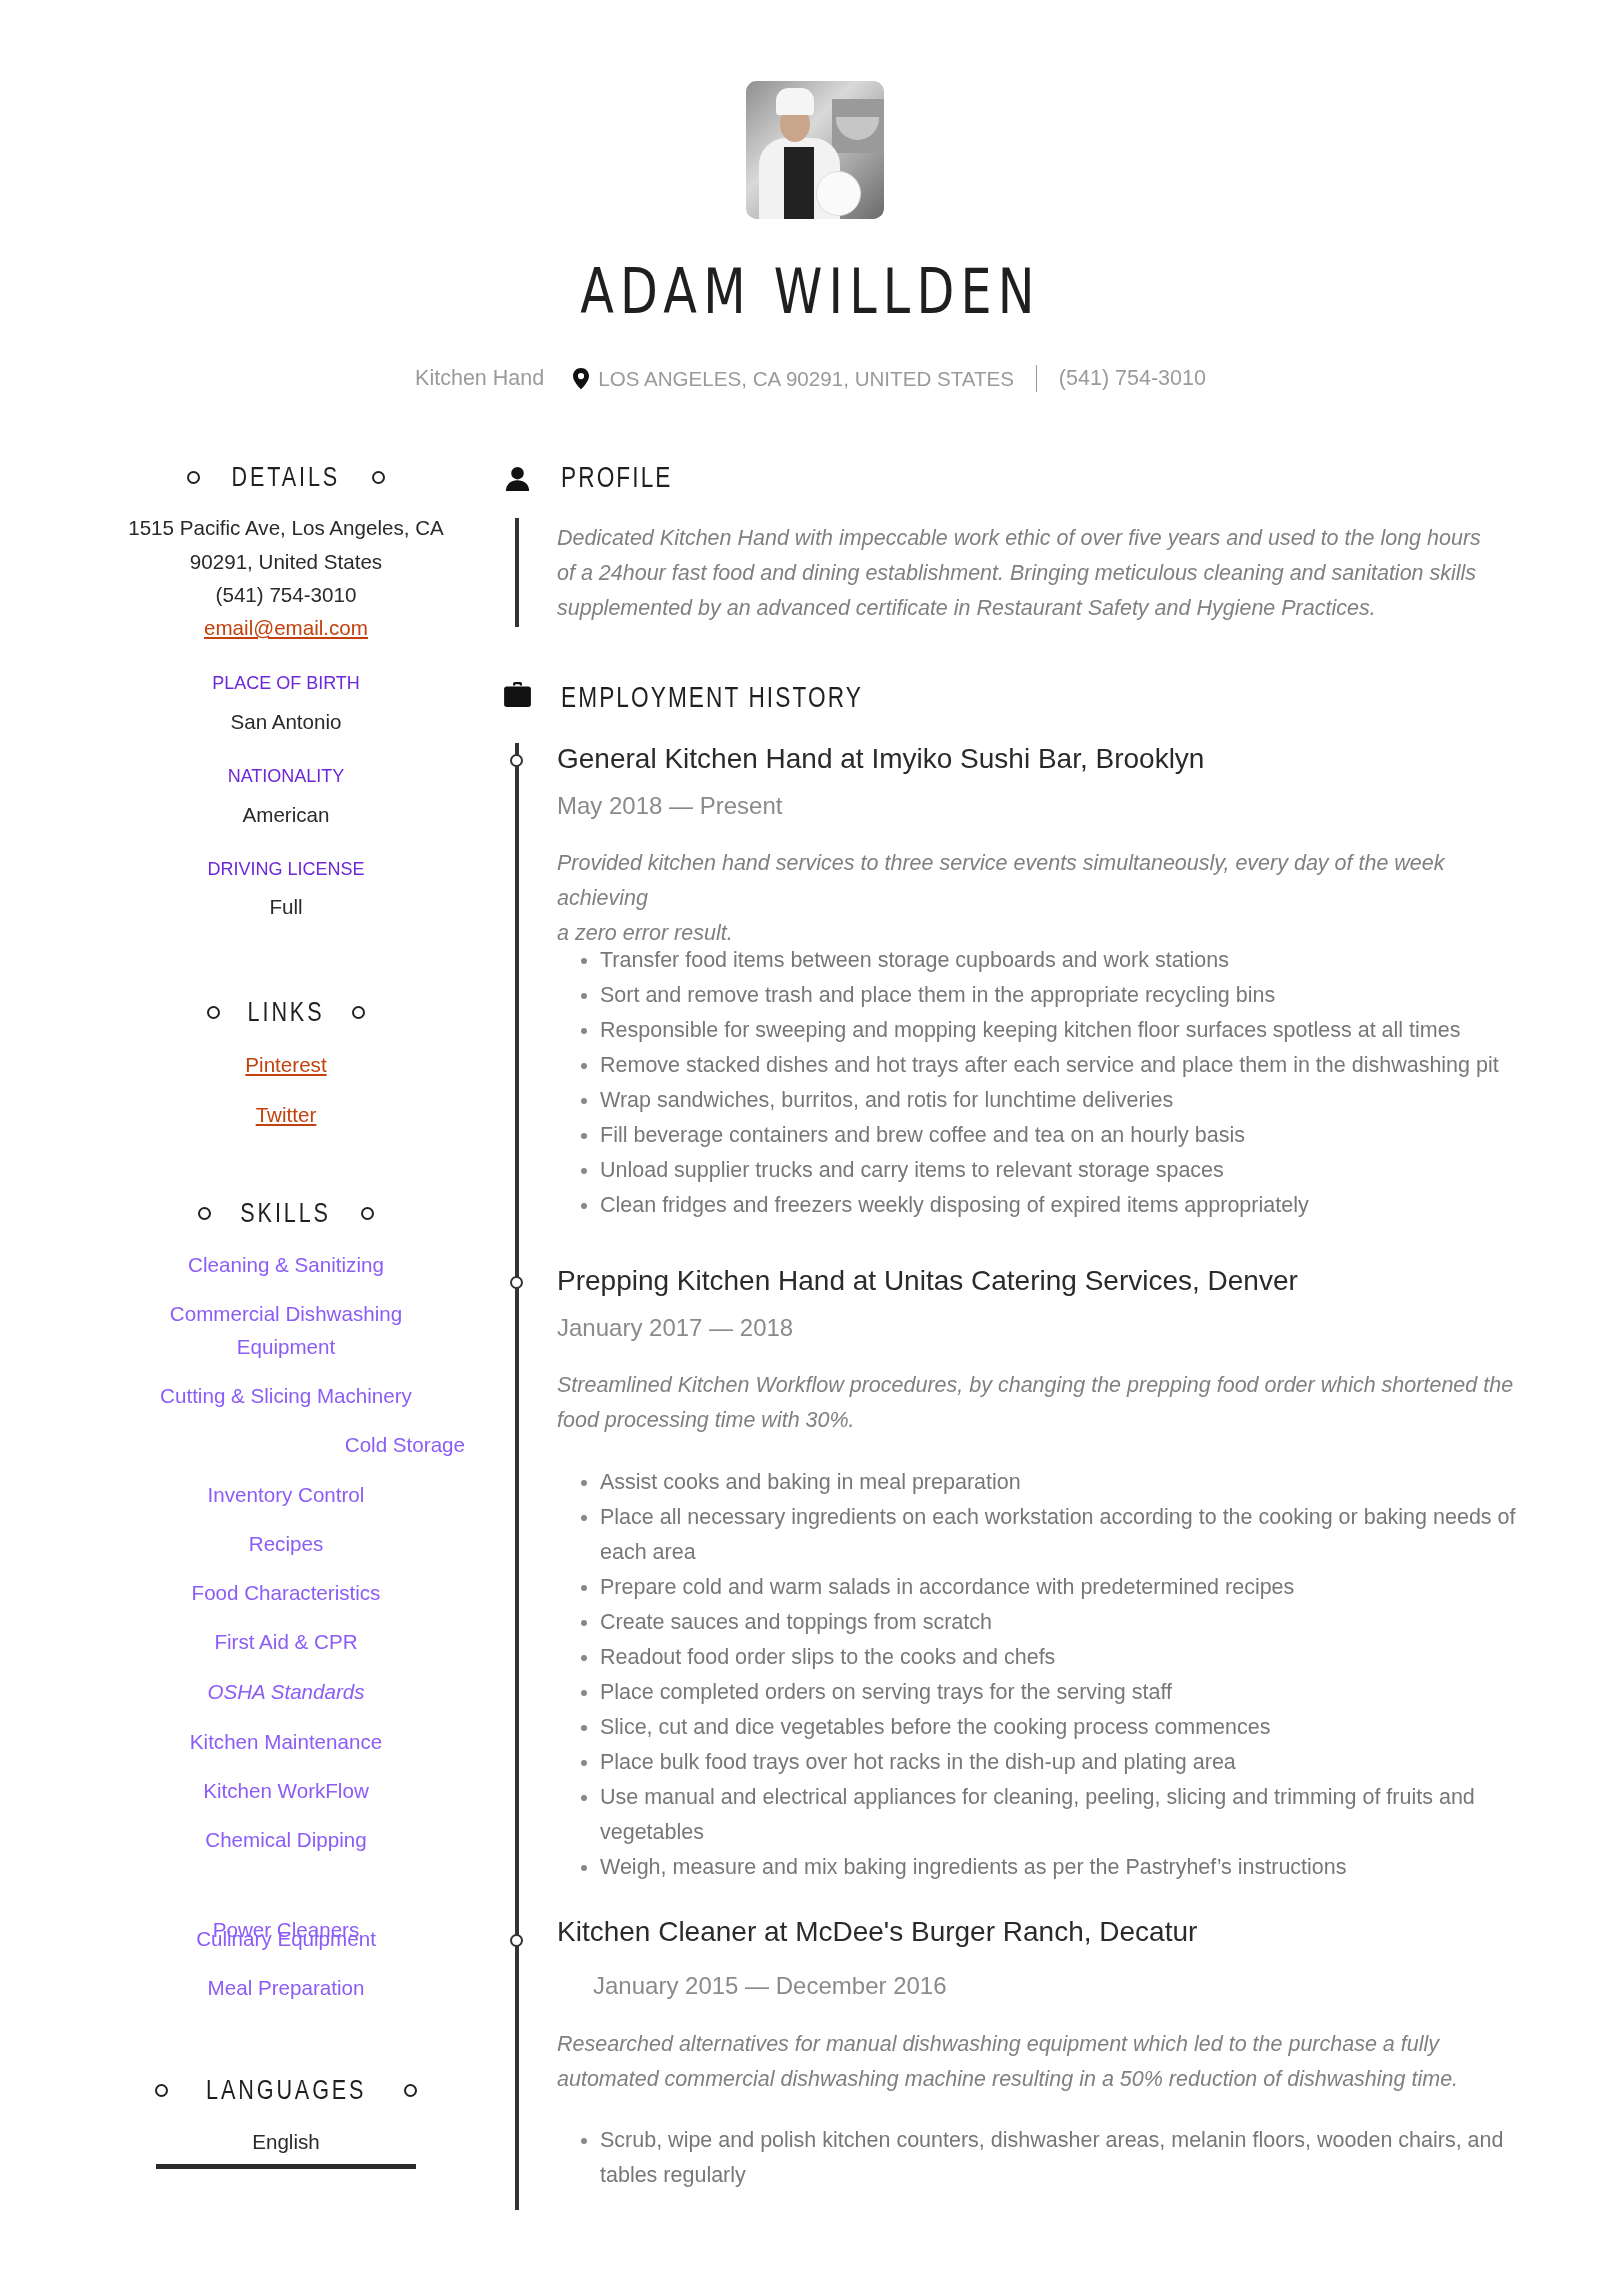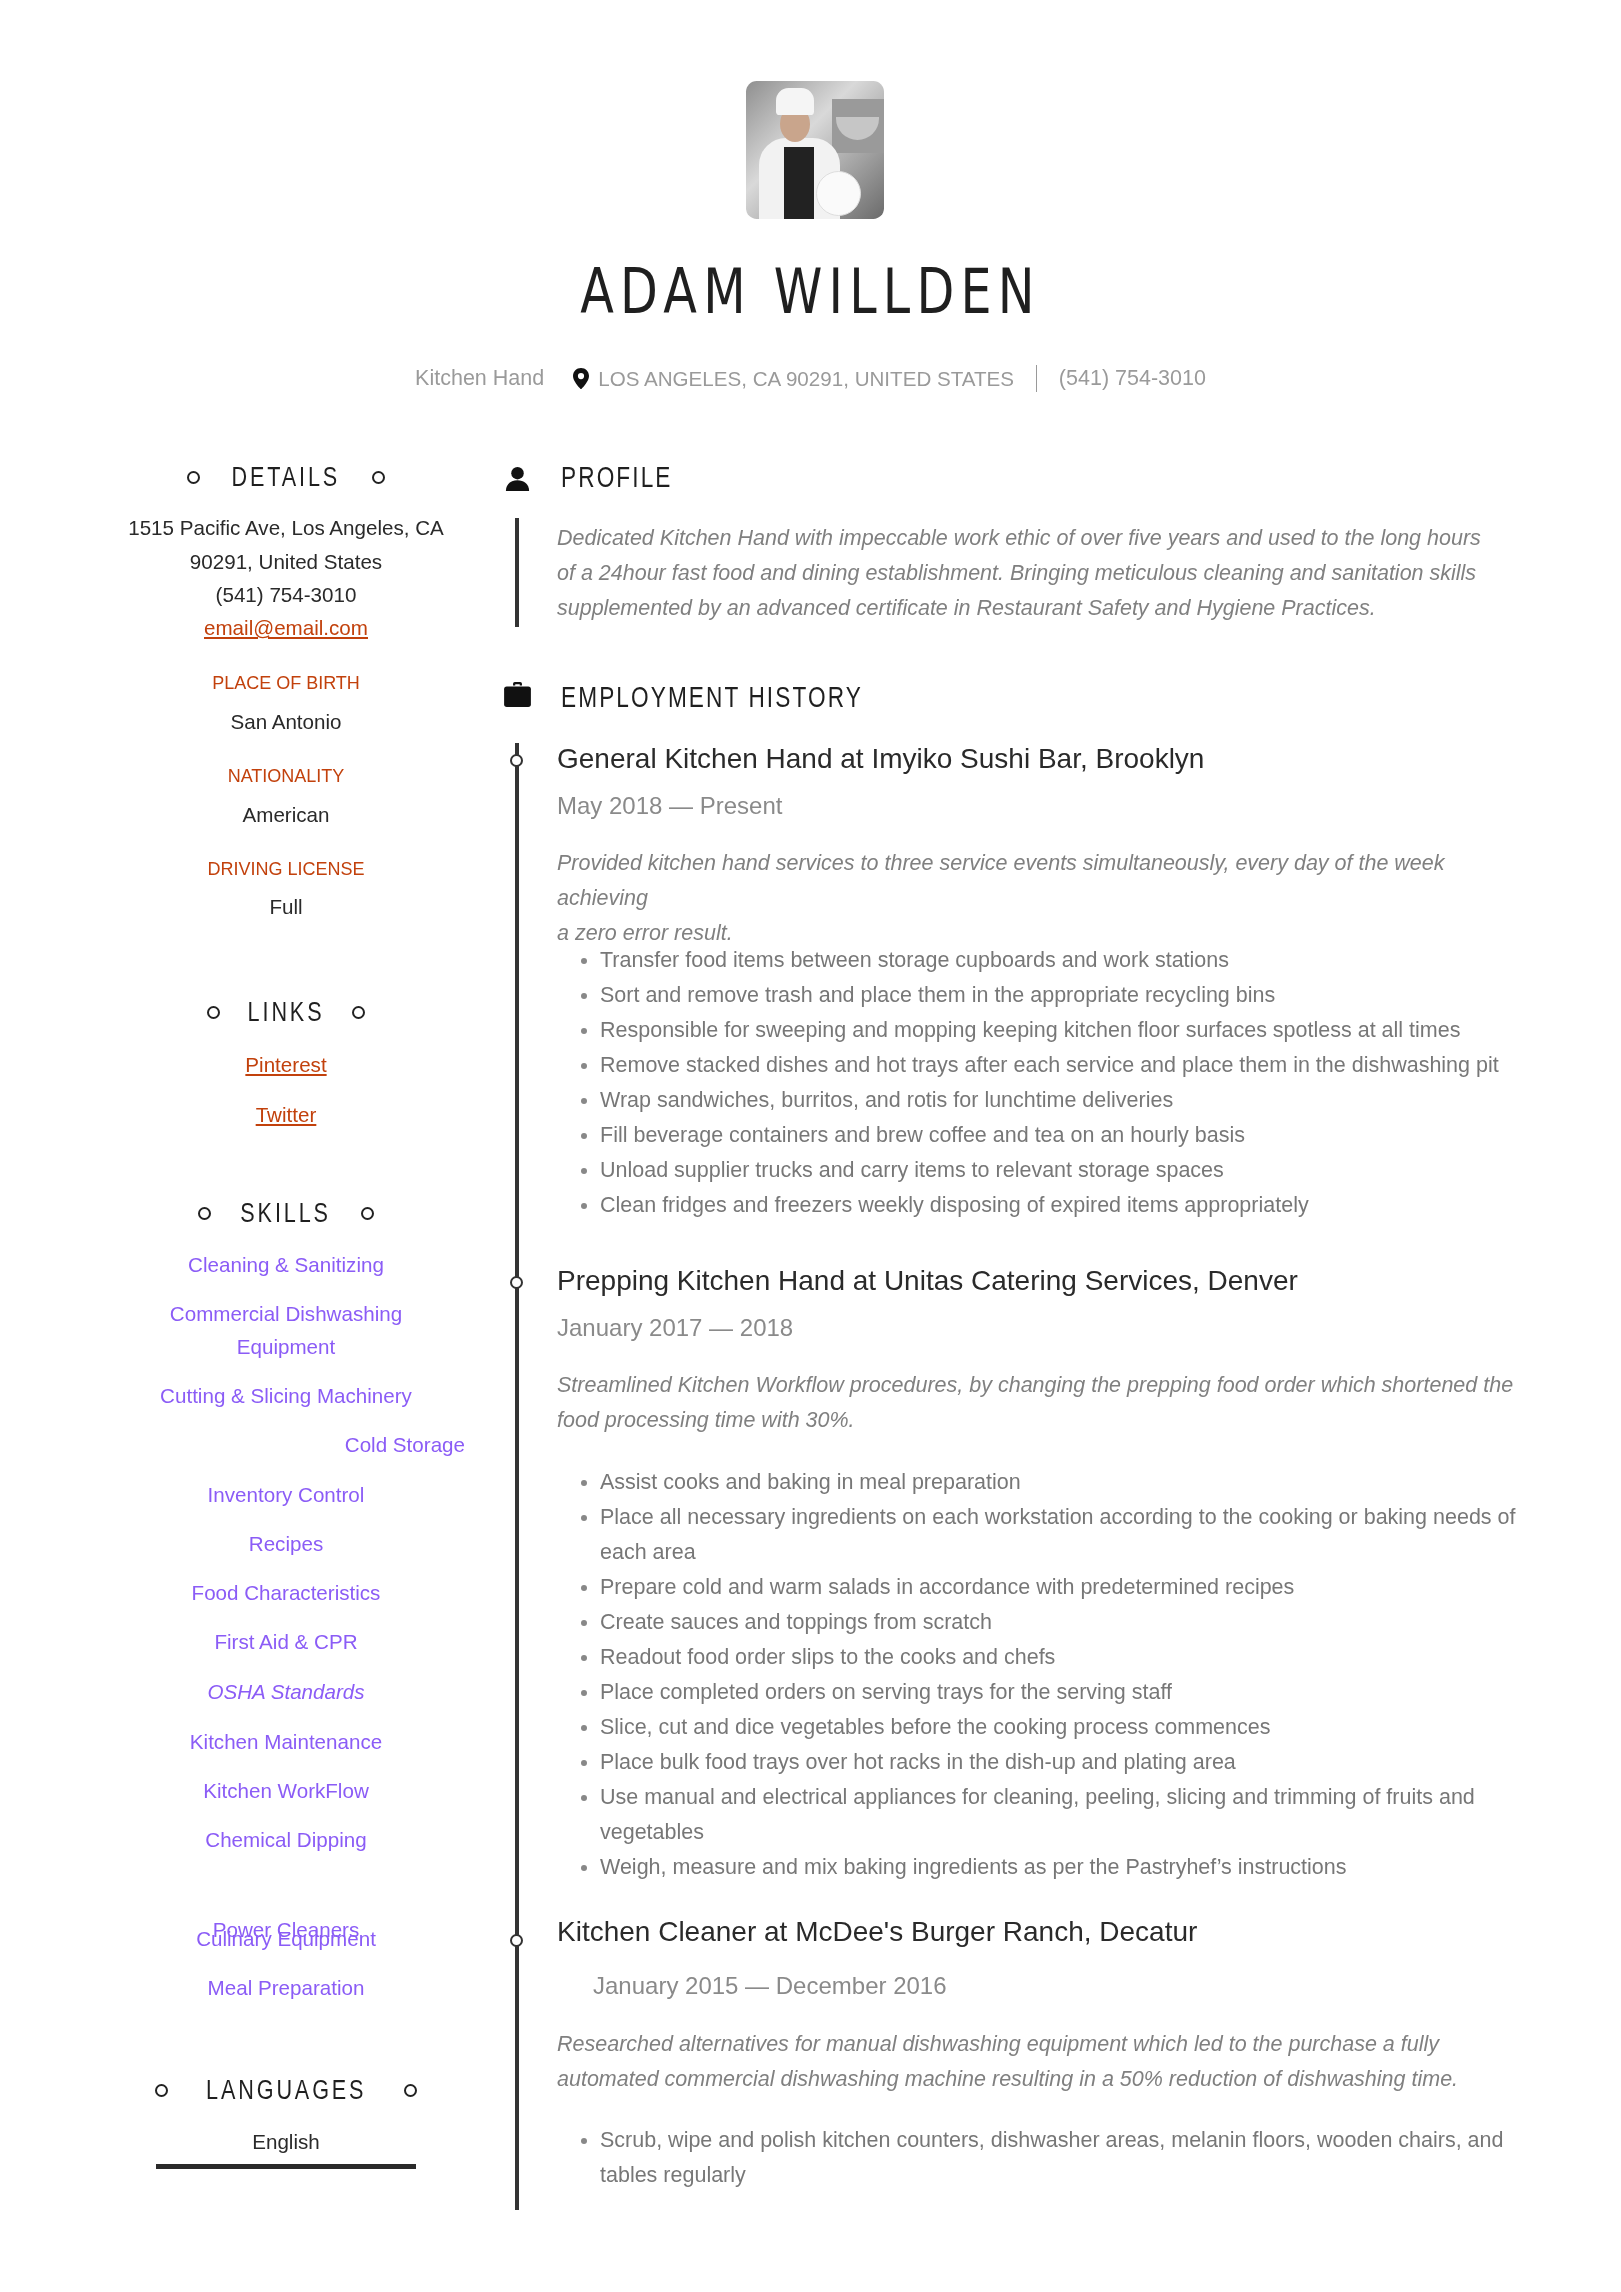--- a/index.html
+++ b/index.html
@@ -24,21 +24,21 @@
   .subline .sep { display:inline-block; width:1.8px; height:27px; background:#9a9a9a; margin:0 21.5px; vertical-align:middle; }
   .subline .pin { display:inline-block; width:16px; height:21.5px; margin:0 9px 0 29px; vertical-align:middle; }
   .subline .loc { text-transform:uppercase; font-size:20.6px; }
 
   
   .left { left:107px; width:358px; text-align:center; }
   .lhead { font-size:27px; letter-spacing:3.6px; color:#1f1f1f; white-space:nowrap; }
   .lhead .ring { display:inline-block; width:9px; height:9px; border:2.7px solid #222; border-radius:50%; vertical-align:middle; margin:0 18px; }
   .lhead .txt { display:inline-block; transform:scaleX(0.8); vertical-align:middle; }
   .ltext { font-size:20.6px; color:#2a2a2a; line-height:33px; }
-  .llabel { font-size:18px; color:#c2410c; text-transform:uppercase; }
+  .llabel { font-size:18px; color:#6d28d9; text-transform:uppercase; }
   .link { text-decoration:underline; color:#c2410c; }
   .skill { font-size:20.6px; line-height:33px; color:#8b5cf6; }
   .langbar { left:156px; width:260px; height:5.4px; background:#2a2a2a; }
 
   
   .ricon { left:504px; width:27px; height:27px; }
   .rhead { left:561px; font-size:29px; letter-spacing:2.7px; color:#1f1f1f; white-space:nowrap; transform:scaleX(0.78); transform-origin:left center; }
   .profile-line { left:515px; top:518px; width:3.6px; height:109px; background:#333; }
   .profile-text { left:557px; width:949px; font-size:21.5px; line-height:35px; color:#808080; font-style:italic; }
   .timeline { left:515px; top:743px; width:3.6px; height:1467px; background:#333; }

